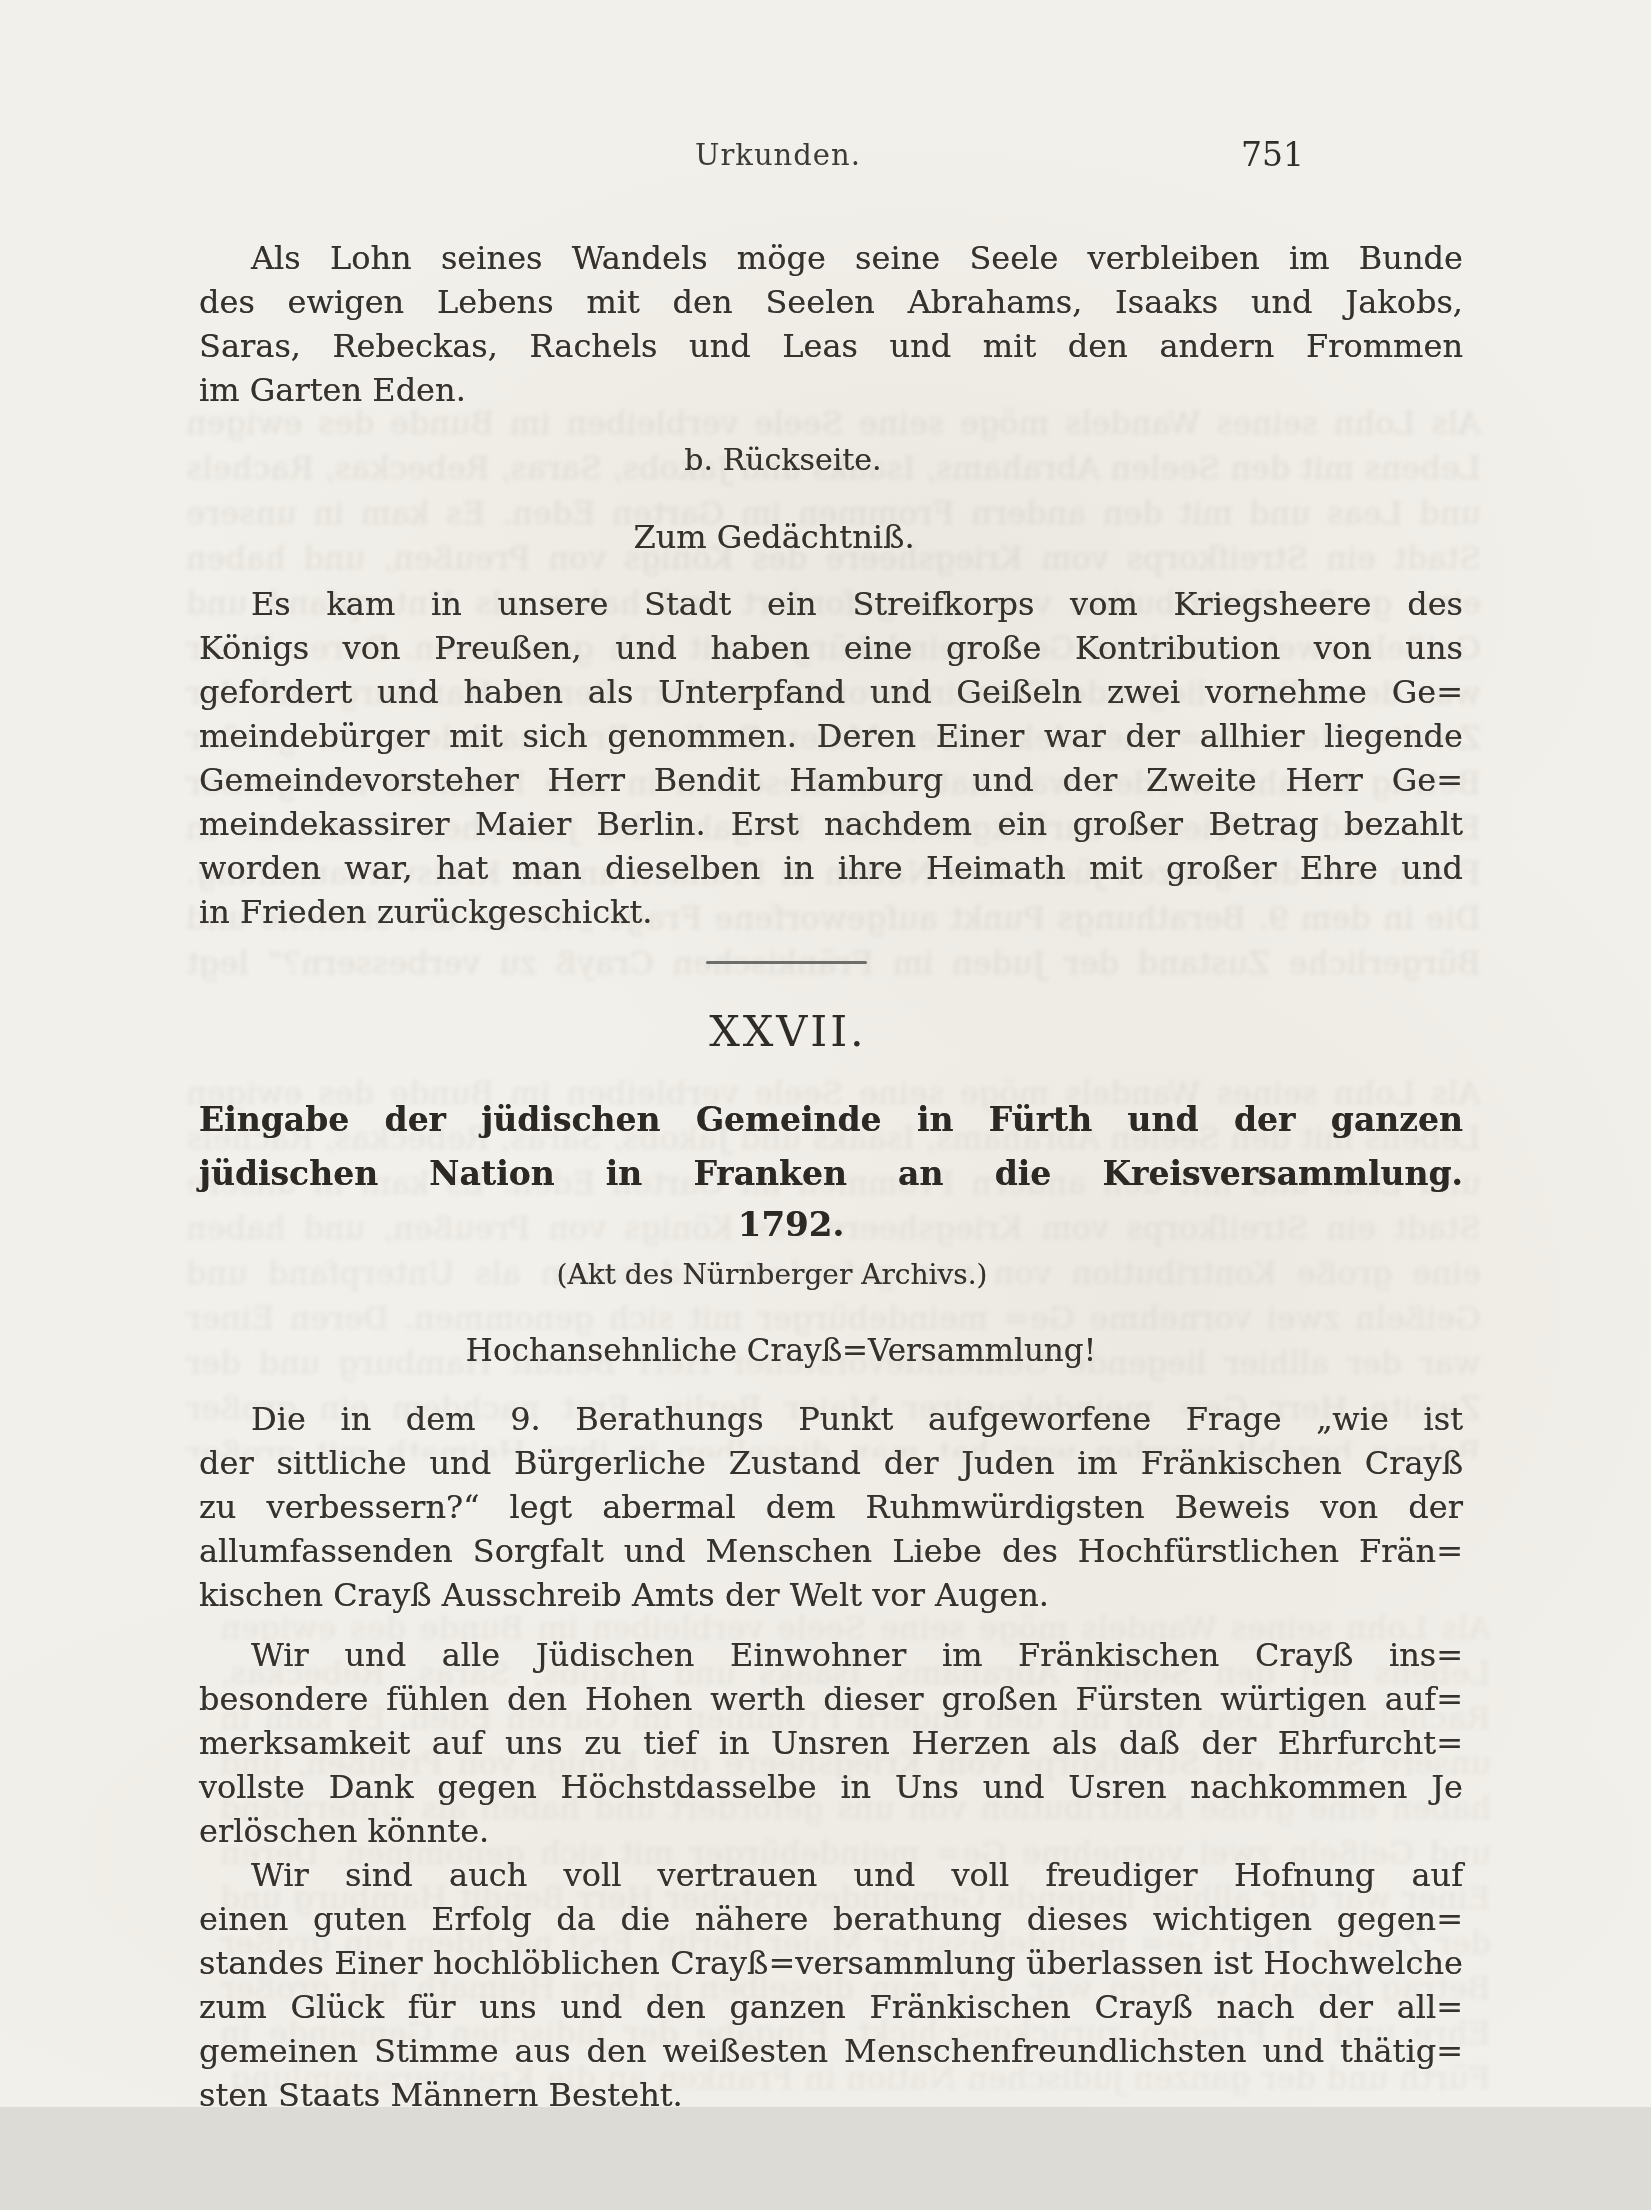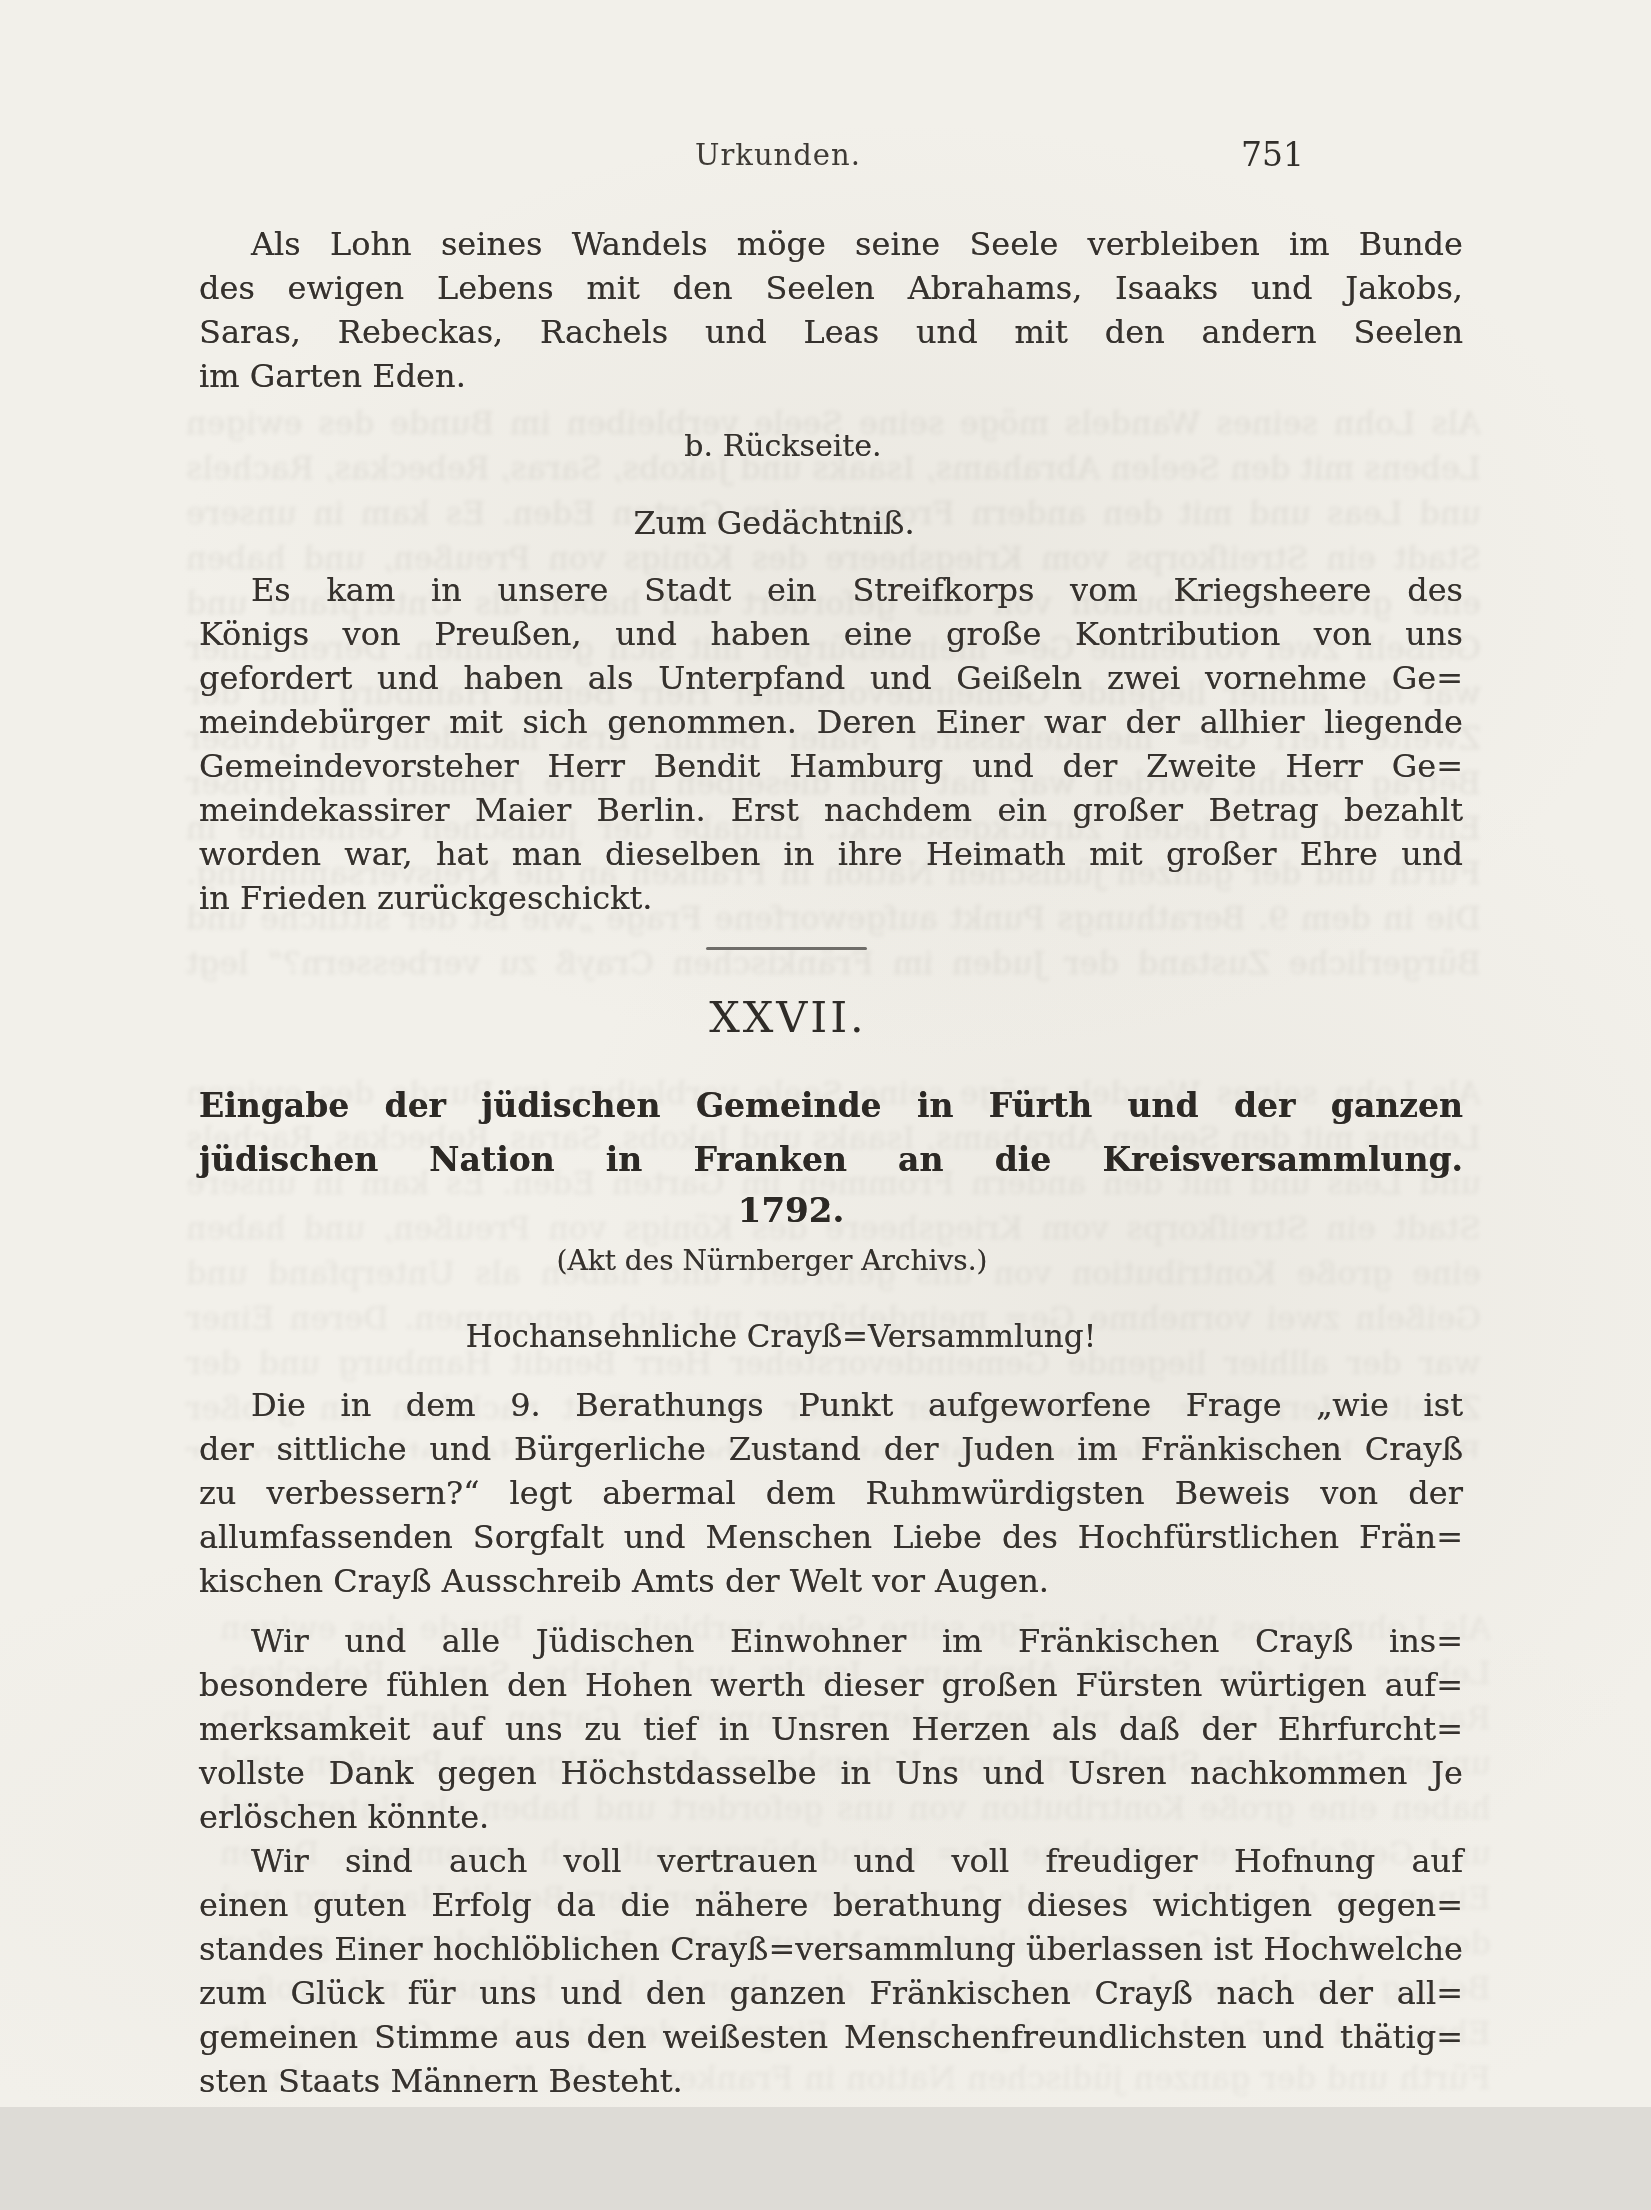--- a/index.html
+++ b/index.html
@@ -68,21 +68,21 @@
   .para { font-size: 32px; line-height: 44px; }
   .ln {
     text-align: justify;
     text-align-last: justify;
     white-space: normal;
     text-shadow: 0 0 0.5px rgba(44,40,35,0.55);
   }
   .ln.last { text-align-last: left; }
   .ln.ind { padding-left: 52px; }
 
-  .para-eden        { margin-top: 46px; }
+  .para-eden        { margin-top: 60px; }
   .para-kontrib     { margin-top: 23px; }
   .para-frage       { margin-top: 25px; }
   .para-dank        { margin-top: 16px; }
   .para-hoffnung    { margin-top: 0; }
 
   .h-rueckseite {
     margin-top: 27px;
     font-size: 30px;
     line-height: 42px;
     text-align: center;
@@ -166,21 +166,21 @@
   <div class="content">
 
     <div class="running-head">
       <span class="head-title">Urkunden.</span>
       <span class="page-number">751</span>
     </div>
 
     <div class="para para-eden">
       <div class="ln ind">Als Lohn seines Wandels möge seine Seele verbleiben im Bunde</div>
       <div class="ln">des ewigen Lebens mit den Seelen Abrahams, Isaaks und Jakobs,</div>
-      <div class="ln">Saras, Rebeckas, Rachels und Leas und mit den andern Seelen</div>
+      <div class="ln">Saras, Rebeckas, Rachels und Leas und mit den andern Frommen</div>
       <div class="ln last">im Garten Eden.</div>
     </div>
 
     <div class="h-rueckseite">b. Rückseite.</div>
 
     <div class="h-gedaechtnis">Zum Gedächtniß.</div>
 
     <div class="para para-kontrib">
       <div class="ln ind">Es kam in unsere Stadt ein Streifkorps vom Kriegsheere des</div>
       <div class="ln">Königs von Preußen, und haben eine große Kontribution von uns</div>

